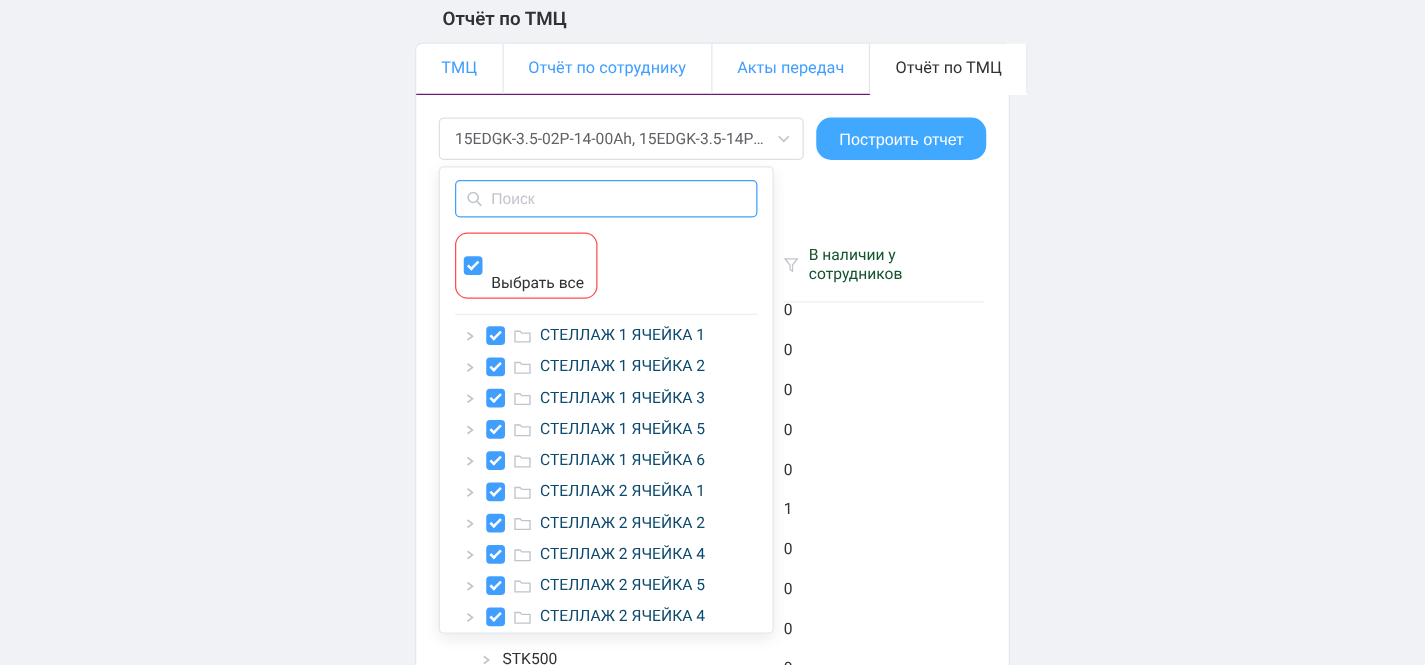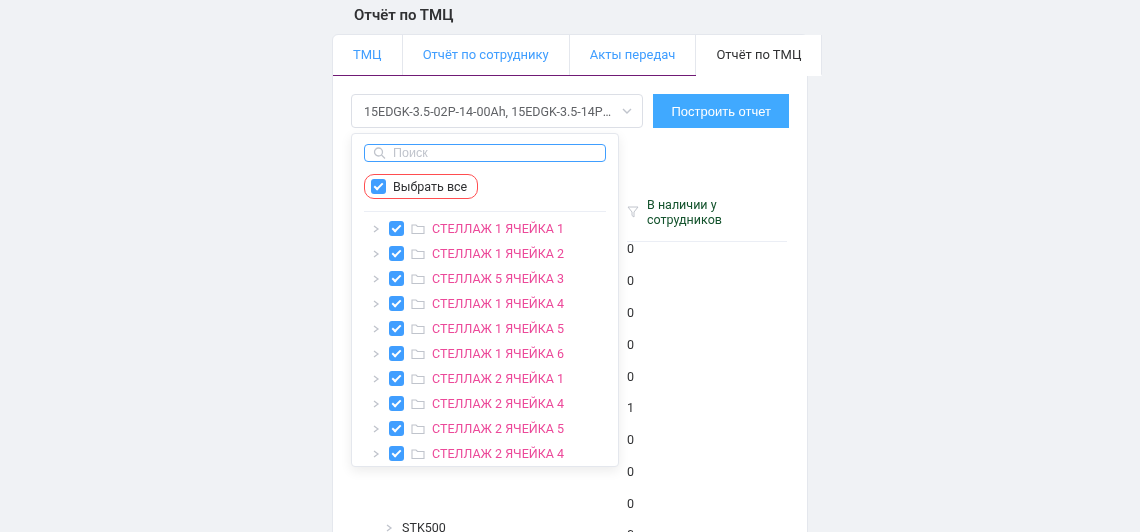--- a/index.html
+++ b/index.html
@@ -80,21 +80,21 @@
       position: absolute;
       right: 10px;
       top: 50%;
       transform: translateY(-50%);
       color: #c0c4cc;
     }
     .btn-primary {
       background: #40A9FF;
       color: #fff;
       border: none;
-      border-radius: 0;
+      border-radius: 12px;
       height: 34px;
       padding: 0 18px;
       font-size: 13px;
       cursor: pointer;
       white-space: nowrap;
     }
 
     
     .dropdown {
       position: absolute;
@@ -106,21 +106,21 @@
       border-radius: 4px;
       box-shadow: 0 4px 12px rgba(0,0,0,0.08);
       z-index: 10;
       overflow: hidden;
     }
     .search-wrap {
       padding: 10px 12px 4px;
     }
     .search-input {
       width: 100%;
-      height: 18px;
+      height: 30px;
       border: 1px solid #409EFF;
       border-radius: 4px;
       padding: 0 10px 0 28px;
       font-size: 12.5px;
       outline: none;
       color: #606266;
     }
     .search-input::placeholder { color: #c0c4cc; }
     .search-icon-pos {
       position: relative;
@@ -157,37 +157,38 @@
       top: 1.5px;
       width: 3px;
       height: 7px;
       border: solid #fff;
       border-width: 0 2px 2px 0;
       transform: rotate(45deg);
     }
     .select-all-label {
       font-size: 12.5px;
       color: #303133;
+      margin-top: 28px;
     }
     .divider {
       height: 1px;
       background: #ebeef5;
       margin: 4px 12px 4px;
     }
     .tree {
       max-height: 342px;
       overflow: hidden;
     }
     .tree-node {
       display: flex;
       align-items: center;
       gap: 7px;
       padding: 5px 12px 5px 20px;
       font-size: 12.5px;
-      color: #ec4899;
+      color: #0c4a6e;
       cursor: pointer;
     }
     .chev {
       color: #c0c4cc;
       width: 10px;
       font-size: 11px;
     }
     .folder-icon {
       color: #c0c4cc;
       font-size: 14px;
@@ -355,35 +356,21 @@
               <svg width="8" height="8" viewBox="0 0 8 8">
                 <path d="M2 1 L6 4 L2 7" stroke="currentColor" stroke-width="1.3" fill="none"></path>
               </svg>
             </span>
           <span class="checkbox"></span>
           <span class="folder-icon">
               <svg width="14" height="12" viewBox="0 0 14 12">
                 <path d="M1 2 H5 L6.5 3.5 H13 V10.5 H1 Z" stroke="currentColor" stroke-width="1.1" fill="none"></path>
               </svg>
             </span>
-          <span>СТЕЛЛАЖ 5 ЯЧЕЙКА 3</span>
-        </div>
-        <div class="tree-node">
-          <span class="chev">
-              <svg width="8" height="8" viewBox="0 0 8 8">
-                <path d="M2 1 L6 4 L2 7" stroke="currentColor" stroke-width="1.3" fill="none"></path>
-              </svg>
-            </span>
-          <span class="checkbox"></span>
-          <span class="folder-icon">
-              <svg width="14" height="12" viewBox="0 0 14 12">
-                <path d="M1 2 H5 L6.5 3.5 H13 V10.5 H1 Z" stroke="currentColor" stroke-width="1.1" fill="none"></path>
-              </svg>
-            </span>
-          <span>СТЕЛЛАЖ 1 ЯЧЕЙКА 4</span>
+          <span>СТЕЛЛАЖ 1 ЯЧЕЙКА 3</span>
         </div>
         <div class="tree-node">
           <span class="chev">
               <svg width="8" height="8" viewBox="0 0 8 8">
                 <path d="M2 1 L6 4 L2 7" stroke="currentColor" stroke-width="1.3" fill="none"></path>
               </svg>
             </span>
           <span class="checkbox"></span>
           <span class="folder-icon">
               <svg width="14" height="12" viewBox="0 0 14 12">
@@ -412,20 +399,34 @@
                 <path d="M2 1 L6 4 L2 7" stroke="currentColor" stroke-width="1.3" fill="none"></path>
               </svg>
             </span>
           <span class="checkbox"></span>
           <span class="folder-icon">
               <svg width="14" height="12" viewBox="0 0 14 12">
                 <path d="M1 2 H5 L6.5 3.5 H13 V10.5 H1 Z" stroke="currentColor" stroke-width="1.1" fill="none"></path>
               </svg>
             </span>
           <span>СТЕЛЛАЖ 2 ЯЧЕЙКА 1</span>
+        </div>
+        <div class="tree-node">
+          <span class="chev">
+              <svg width="8" height="8" viewBox="0 0 8 8">
+                <path d="M2 1 L6 4 L2 7" stroke="currentColor" stroke-width="1.3" fill="none"></path>
+              </svg>
+            </span>
+          <span class="checkbox"></span>
+          <span class="folder-icon">
+              <svg width="14" height="12" viewBox="0 0 14 12">
+                <path d="M1 2 H5 L6.5 3.5 H13 V10.5 H1 Z" stroke="currentColor" stroke-width="1.1" fill="none"></path>
+              </svg>
+            </span>
+          <span>СТЕЛЛАЖ 2 ЯЧЕЙКА 2</span>
         </div>
         <div class="tree-node">
           <span class="chev">
               <svg width="8" height="8" viewBox="0 0 8 8">
                 <path d="M2 1 L6 4 L2 7" stroke="currentColor" stroke-width="1.3" fill="none"></path>
               </svg>
             </span>
           <span class="checkbox"></span>
           <span class="folder-icon">
               <svg width="14" height="12" viewBox="0 0 14 12">

